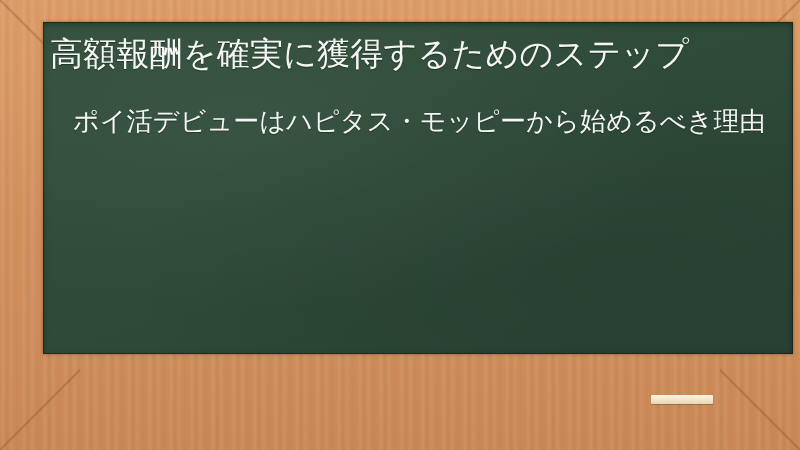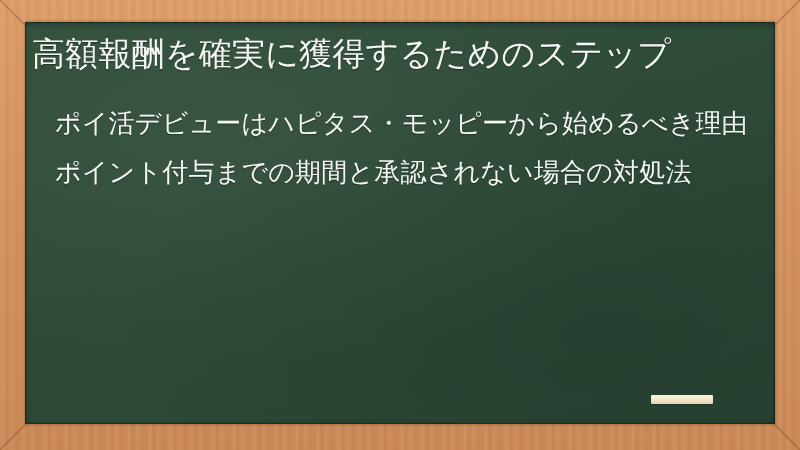--- a/index.html
+++ b/index.html
@@ -46,24 +46,24 @@
     pointer-events: none;
   }
   .miter.tl { top: 12px;  left: -82px;  transform: rotate(45deg); }
   .miter.tr { top: 12px;  right: -82px; transform: rotate(-45deg); }
   .miter.bl { bottom: 12px; left: -82px; transform: rotate(-45deg); }
   .miter.br { bottom: 12px; right: -82px; transform: rotate(45deg); }
 
   
   .board {
     position: absolute;
-    left: 25px;
+    left: 43px;
     top: 22px;
     width: 750px;
-    height: 402px;
+    height: 332px;
     box-sizing: border-box;
     background-color: #2e4a38;
     background-image:
       radial-gradient(ellipse at 28% 30%, rgba(255,255,255,0.045) 0%, rgba(255,255,255,0) 58%),
       radial-gradient(ellipse at 78% 78%, rgba(0,0,0,0.10) 0%, rgba(0,0,0,0) 62%),
       linear-gradient(160deg, #33503c 0%, #2e4a38 50%, #2a4434 100%);
     box-shadow:
       inset 0 0 0 1px rgba(0,0,0,0.28),
       inset 0 2px 6px rgba(0,0,0,0.35),
       0 0 3px rgba(90,48,16,0.55);
@@ -81,20 +81,21 @@
     margin: 0;
     padding: 0 0 0 0;
     text-shadow: 0 1px 1px rgba(0,0,0,0.38);
     white-space: normal;
   }
 
   .board-list {
     list-style: none;
     margin: 26px 0 0 0;
     padding: 0 0 0 23px;
+    font-family: Liberation Mono, monospace;
   }
   .board-list li {
     color: #f4f6f4;
     font-size: 26px;
     line-height: 42px;
     font-weight: 400;
     letter-spacing: 0.2px;
     margin: 0 0 7px 0;
     text-shadow: 0 1px 1px rgba(0,0,0,0.34);
   }
@@ -120,20 +121,19 @@
   <div class="miter tr"></div>
   <div class="miter bl"></div>
   <div class="miter br"></div>
 
   <div class="board">
 
     <h1 class="board-title">高額報酬を確実に獲得するためのステップ</h1>
 
     <ul class="board-list">
       <li>ポイ活デビューはハピタス・モッピーから始めるべき理由</li>
-      <li>ポイント付与までの期間と承認されない場合の対処法</li>
     </ul>
 
   </div>
 
   <div class="chalk"></div>
 
 </div>
 
 </body></html>

